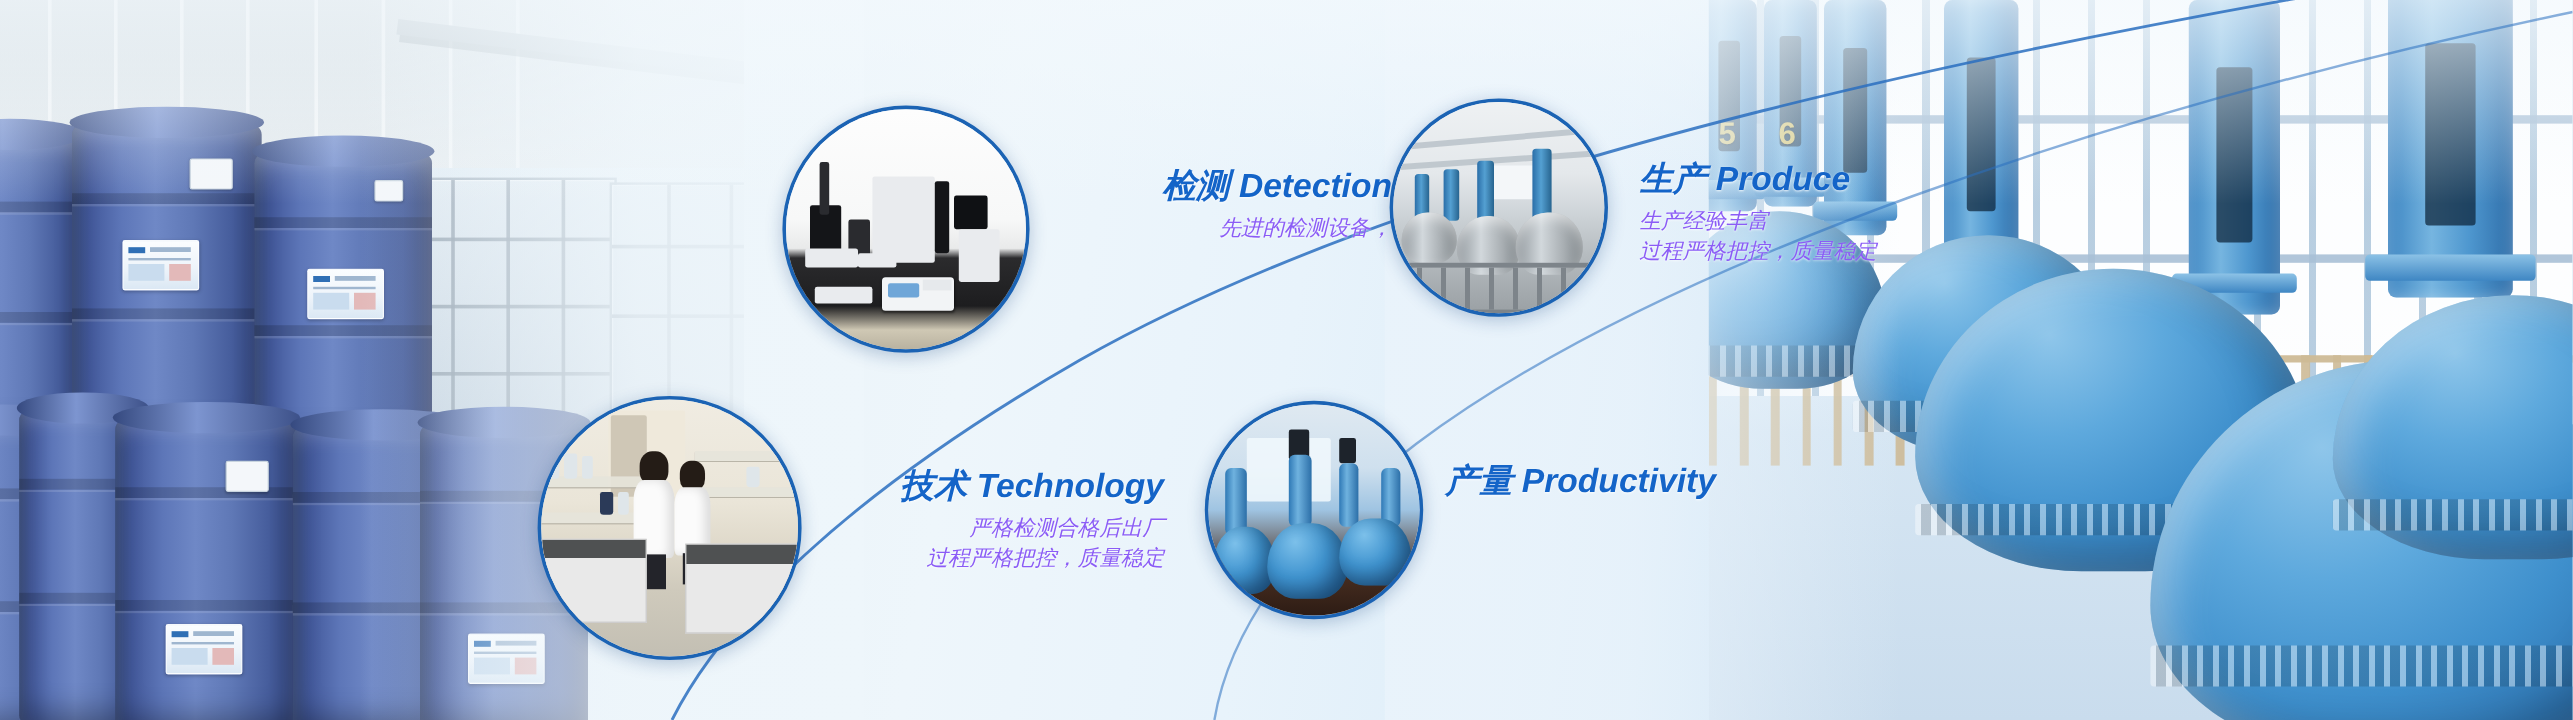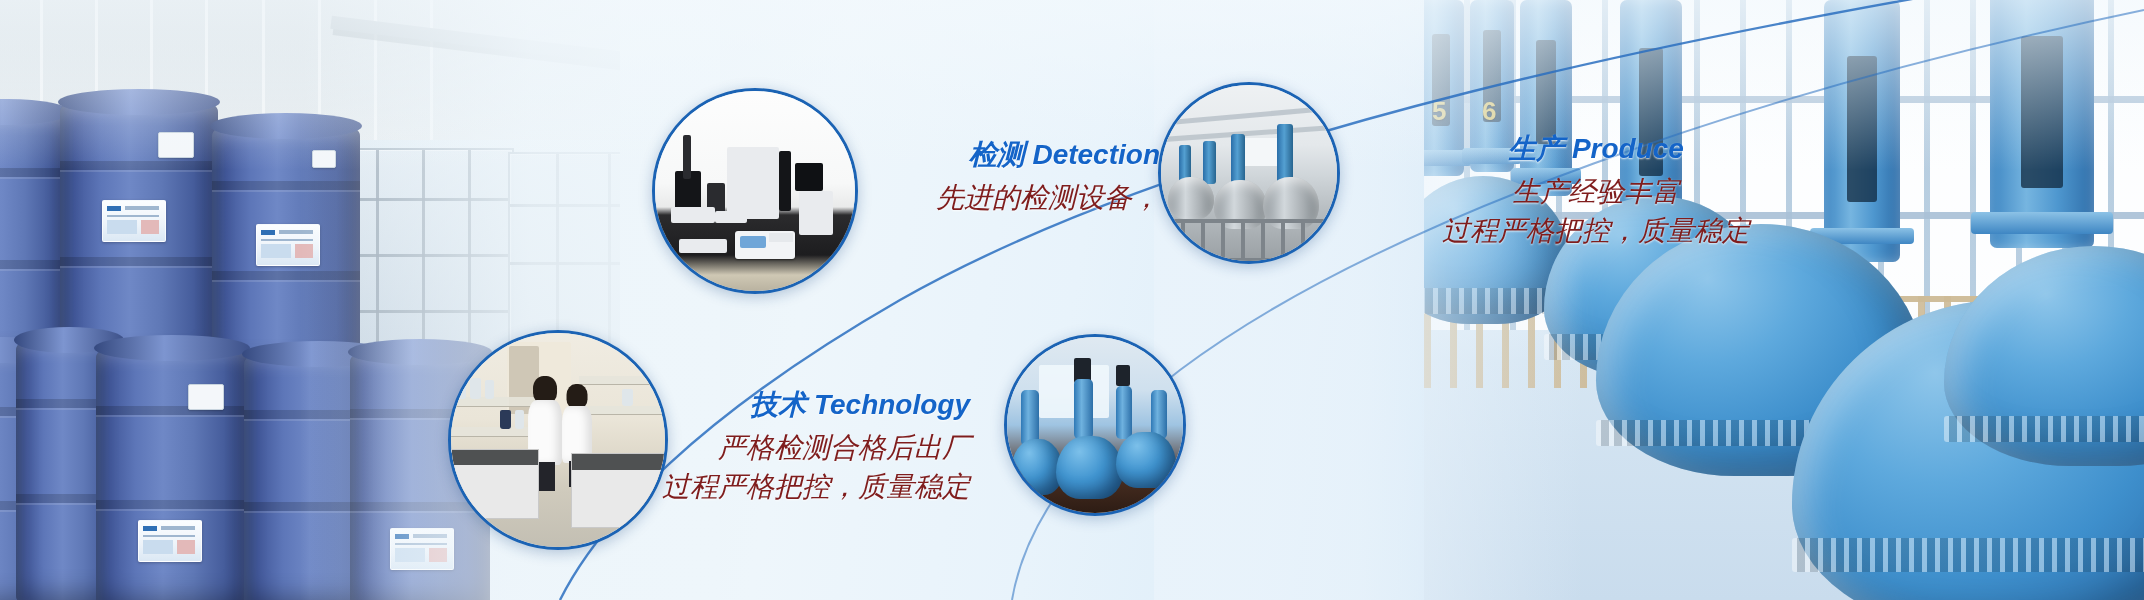--- a/index.html
+++ b/index.html
@@ -227,34 +227,34 @@
     background:radial-gradient(ellipse at 35% 25%,#7cc0ea,#3f93cf 45%,#2a70ad 78%,#1f5b90 100%);
     box-shadow:inset -8px -6px 16px rgba(0,0,0,.3);
   }
   .bluecol{
     position:absolute;border-radius:5px;
     background:linear-gradient(90deg,#2f79b6,#6fb2df 40%,#2c6fa8);
   }
   .dkmotor{position:absolute;border-radius:2px;background:#1d232b;}
 
   
-  .block{position:absolute;text-align:center;}
+  .block{position:absolute;}
   .block h3{
     margin:0 0 7px 0;
     font-style:italic;font-weight:bold;
     font-size:28px;line-height:1.18;
     color:#1464c8;
     white-space:nowrap;
     text-shadow:0 1px 2px rgba(255,255,255,.85);
   }
   .block p{
     margin:0;
     font-style:italic;
-    font-size:28px;line-height:1.40;
-    color:#7f1d1d;
+    font-size:18px;line-height:1.40;
+    color:#8b5cf6;
     white-space:nowrap;
     text-shadow:0 1px 2px rgba(255,255,255,.8);
   }
   .ta-right{text-align:right;}
 </style>
 </head>
 <body>
 
 <div id="banner">
 
@@ -502,15 +502,16 @@
       <div class="bluecol" style="left:38%;top:24%;width:11%;height:34%;"></div>
       <div class="bluecol" style="left:62%;top:28%;width:9%;height:30%;"></div>
       <div class="bluecol" style="left:82%;top:30%;width:9%;height:28%;"></div>
       <div class="bluetank" style="left:2%;top:58%;width:30%;height:32%;"></div>
       <div class="bluetank" style="left:28%;top:56%;width:38%;height:36%;"></div>
       <div class="bluetank" style="left:62%;top:54%;width:34%;height:32%;"></div>
     </div>
   </div>
 
   <div class="block ta-right" style="left:840px;top:384px;width:590px;">
+    <h3><span>产量</span> <span>Productivity</span></h3>
   </div>
 
 </div>
 
 </body></html>

